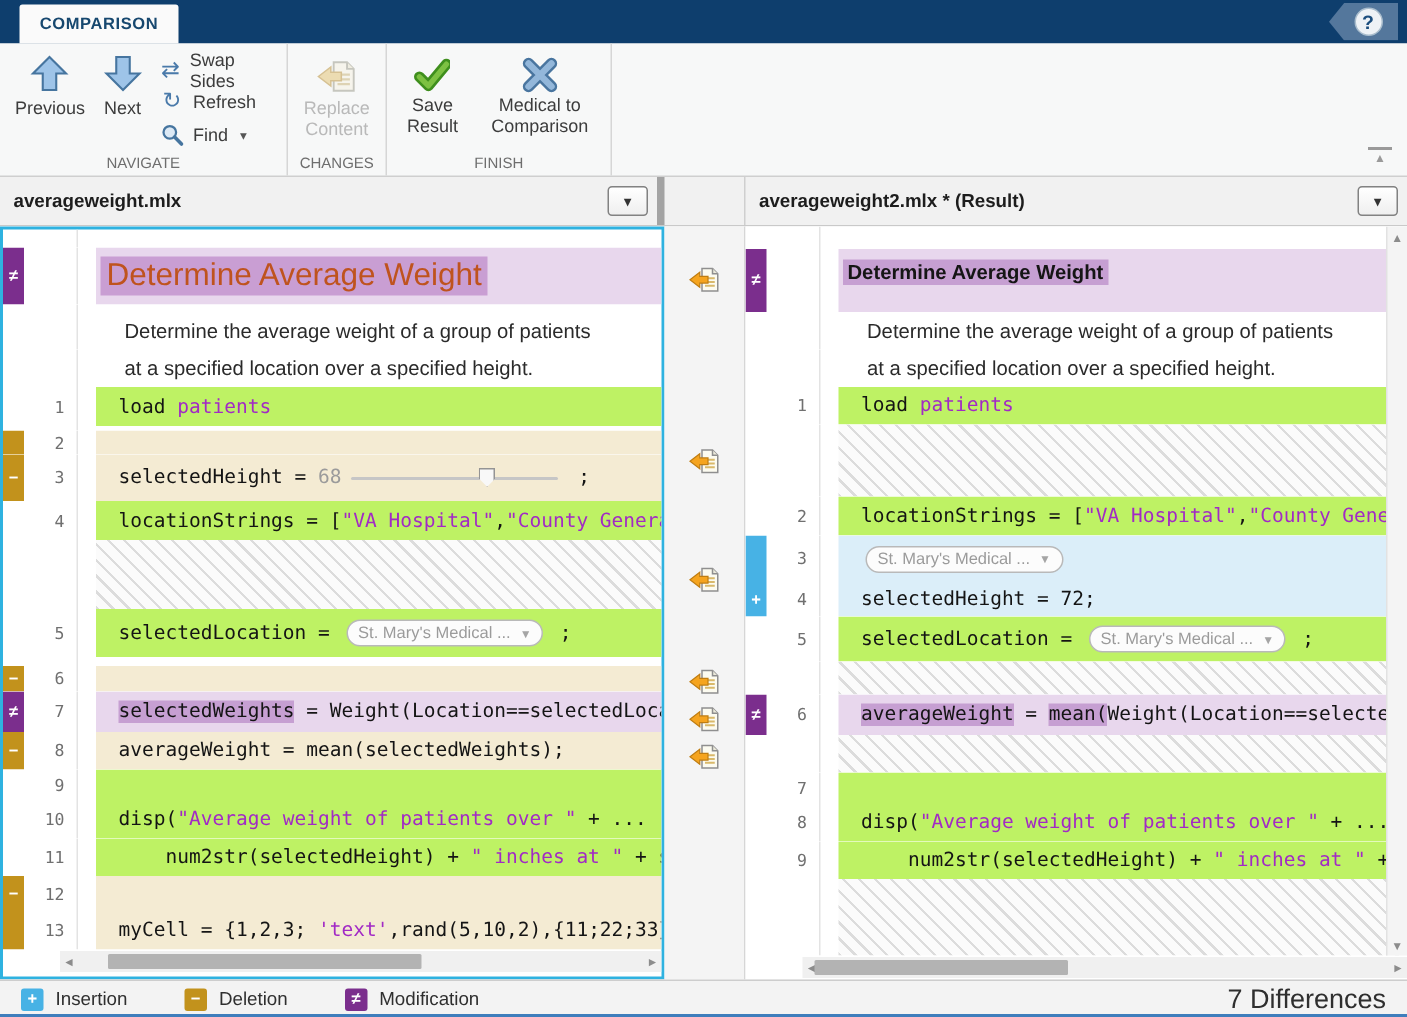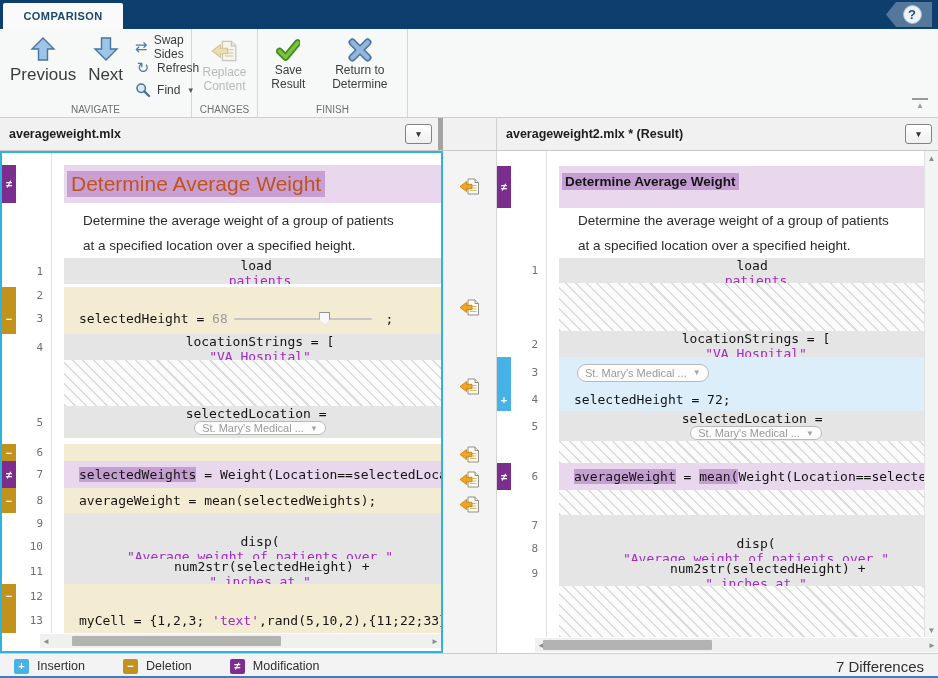--- a/index.html
+++ b/index.html
@@ -2,35 +2,35 @@
 <html><head>
 <meta charset="utf-8">
 <style>
   * { margin:0; padding:0; box-sizing:border-box; }
   html,body { width:938px; height:678px; overflow:hidden; background:#fff;
               font-family:"Liberation Sans", sans-serif; }
   .app { width:938px; height:678px; display:flex; flex-direction:column; position:relative; }
 
   
   .tabbar { height:29px; background:#0e3e6d; position:relative; flex:0 0 auto; }
-  .tab { position:absolute; left:3px; top:3px; height:26px; width:120px; background:#fafafa;
+  .tab { position:absolute; left:13px; top:3px; height:26px; width:106px; background:#fafafa;
          color:#17486f; font-size:11px; font-weight:bold; letter-spacing:.4px;
          display:flex; align-items:center; justify-content:center; border-radius:2px 2px 0 0; }
   .help-wrap { position:absolute; right:6px; top:2px; width:46px; height:25px;
                background:#54779c; clip-path:polygon(22% 0,100% 0,100% 100%,22% 100%,0 50%);
                display:flex; align-items:center; justify-content:center; }
   .help-ball { width:19px; height:19px; border-radius:50%; background:#eef2f6; border:1px solid #a9bdcd;
                color:#1c4e7e; font-weight:bold; font-size:13px; display:flex; align-items:center;
                justify-content:center; margin-left:6px; }
 
   
   .ribbon { height:89px; background:#f7f8f8; border-bottom:1px solid #cfcfcf; display:flex; position:relative; flex:0 0 auto; }
   .group { position:relative; border-right:1px solid #d6d6d6; padding:7px 10px 16px 10px; display:flex; gap:12px; }
   .g-label { position:absolute; bottom:2px; left:0; right:0; text-align:center; font-size:10px; color:#6e6e6e; }
-  .btn-v { display:flex; flex-direction:column; align-items:center; gap:3px; font-size:17px; color:#3c3c3c; cursor:default; }
+  .btn-v { display:flex; flex-direction:column; align-items:center; gap:3px; font-size:12px; color:#3c3c3c; cursor:default; }
   .btn-v2 { display:flex; flex-direction:column; align-items:center; gap:2px; font-size:12px; color:#3c3c3c;
             text-align:center; line-height:1.15; justify-content:flex-start; padding-top:2px; }
   .btn-v2.disabled { color:#b9b9b9; }
   .btn-stack { display:flex; flex-direction:column; justify-content:space-between; padding:1px 0 2px 0; }
   .btn-h { display:flex; align-items:center; gap:6px; font-size:12px; color:#3c3c3c; height:19px; }
   .gi { color:#4a7aaa; font-size:15px; line-height:14px; width:16px; text-align:center; }
   .caret { font-size:9px; color:#555; margin-left:2px; }
   .collapse { position:absolute; right:10px; bottom:6px; width:16px; text-align:center;
               border-top:2px solid #9a9a9a; color:#9a9a9a; font-size:8px; line-height:10px; padding-top:1px; }
 
@@ -55,21 +55,21 @@
 
   .rows { display:flex; flex-direction:column; }
   .row { display:flex; align-items:stretch; flex:0 0 auto; overflow:hidden; }
   .mcol { width:14px; flex:0 0 auto; display:flex; align-items:center; justify-content:center;
           color:#fff; font-size:11px; font-weight:bold; }
   .m-del { background:#c2921c; } .m-ins { background:#47b2e5; } .m-mod { background:#7b2e8d; }
   .ncol { width:36px; flex:0 0 auto; text-align:right; padding-right:8px; font-family:"DejaVu Sans Mono",monospace;
           font-size:11px; color:#707070; border-right:1px solid #e3e3e3; display:flex; align-items:center; justify-content:flex-end; }
   .ccol { flex:1; margin-left:12px; overflow:hidden; white-space:pre; display:flex; align-items:center;
           font-family:"DejaVu Sans Mono",monospace; font-size:13px; color:#141414; padding-left:15px; }
-  .bg-code { background:#e5e5e5;flex-direction:column; } .bg-del { background:#f4ebd3; }
+  .bg-code { background:#bef264; } .bg-del { background:#f4ebd3; }
   .bg-ins { background:#dbeef9; } .bg-mod { background:#e8d7ed; } .bg-none { background:transparent; }
   .k-text .ccol { font-family:"Liberation Sans",sans-serif; font-size:13.5px; color:#2a2a2a; padding-left:3px;margin-left:28px; }
   .k-heading .ccol { padding-left:3px; }
   .h1L { font-family:"Liberation Sans",sans-serif; font-size:21px; color:#bf531e; background:#c99ed3; padding:1px 4px; }
   .h1R { font-family:"Liberation Sans",sans-serif; font-size:13.5px; font-weight:bold; color:#151515;
          background:#c69fd2; padding:1px 3px; }
   .k-heading.hr .ccol { align-items:flex-start; padding-top:7px; }
   .hatch { background:repeating-linear-gradient(45deg,#dcdcdc 0,#dcdcdc 1.5px,#fbfbfb 1.5px,#fbfbfb 7.5px); }
   .seg-s { color:#a22ac5; } .seg-g { color:#9b9b9b; } .seg-h { background:#c69fd2; }
 
@@ -96,21 +96,21 @@
   .vscroll .sa.t { top:0; } .vscroll .sa.b { bottom:0; }
 
   
   .statusbar { flex:1; background:#f3f3f3; border-top:1px solid #cdcdcd; display:flex; align-items:center;
                padding:0 14px; position:relative; }
   .statusbar::after { content:""; position:absolute; left:0; right:0; bottom:0; height:2px; background:#3f7ebc; }
   .legend { display:flex; gap:38px; align-items:center; }
   .leg-item { display:flex; gap:8px; align-items:center; font-size:12.5px; color:#2f2f2f; }
   .leg-sq { width:15px; height:15px; border-radius:2px; color:#fff; font-size:11px; font-weight:bold;
             display:flex; align-items:center; justify-content:center; }
-  .diffcount { margin-left:auto; font-size:15px; color:#2f2f2f;text-align:center; }
+  .diffcount { margin-left:auto; font-size:18px; color:#2f2f2f;text-align:center; }
 
   svg { display:block; }
 </style>
 </head>
 <body>
 
 <div class="app">
 
   <div class="tabbar">
     <div class="tab">COMPARISON</div>
@@ -173,21 +173,21 @@
           <path d="M3,10 L8,15 L18,3" stroke="#3f8f1d" stroke-width="6" fill="none" stroke-linecap="round" stroke-linejoin="round"></path>
           <path d="M3,10 L8,15 L18,3" stroke="#7dc142" stroke-width="3" fill="none" stroke-linecap="round" stroke-linejoin="round"></path>
         </svg>
         <span>Save Result</span>
       </div>
       <div class="btn-v2" style="width:84px;">
         <svg width="24" height="24" viewBox="0 0 22 22">
           <path d="M4,4 L18,18 M18,4 L4,18" stroke="#49759f" stroke-width="7" stroke-linecap="round"></path>
           <path d="M4,4 L18,18 M18,4 L4,18" stroke="#93b7da" stroke-width="4" stroke-linecap="round"></path>
         </svg>
-        <span>Return to Determine</span>
+        <span>Medical to Comparison</span>
       </div>
       <div class="g-label">FINISH</div>
     </div>
 
     <div class="collapse">▲</div>
   </div>
 
   <div class="fileheaders">
     <div class="fh fh-left">
       <span>averageweight.mlx</span>

